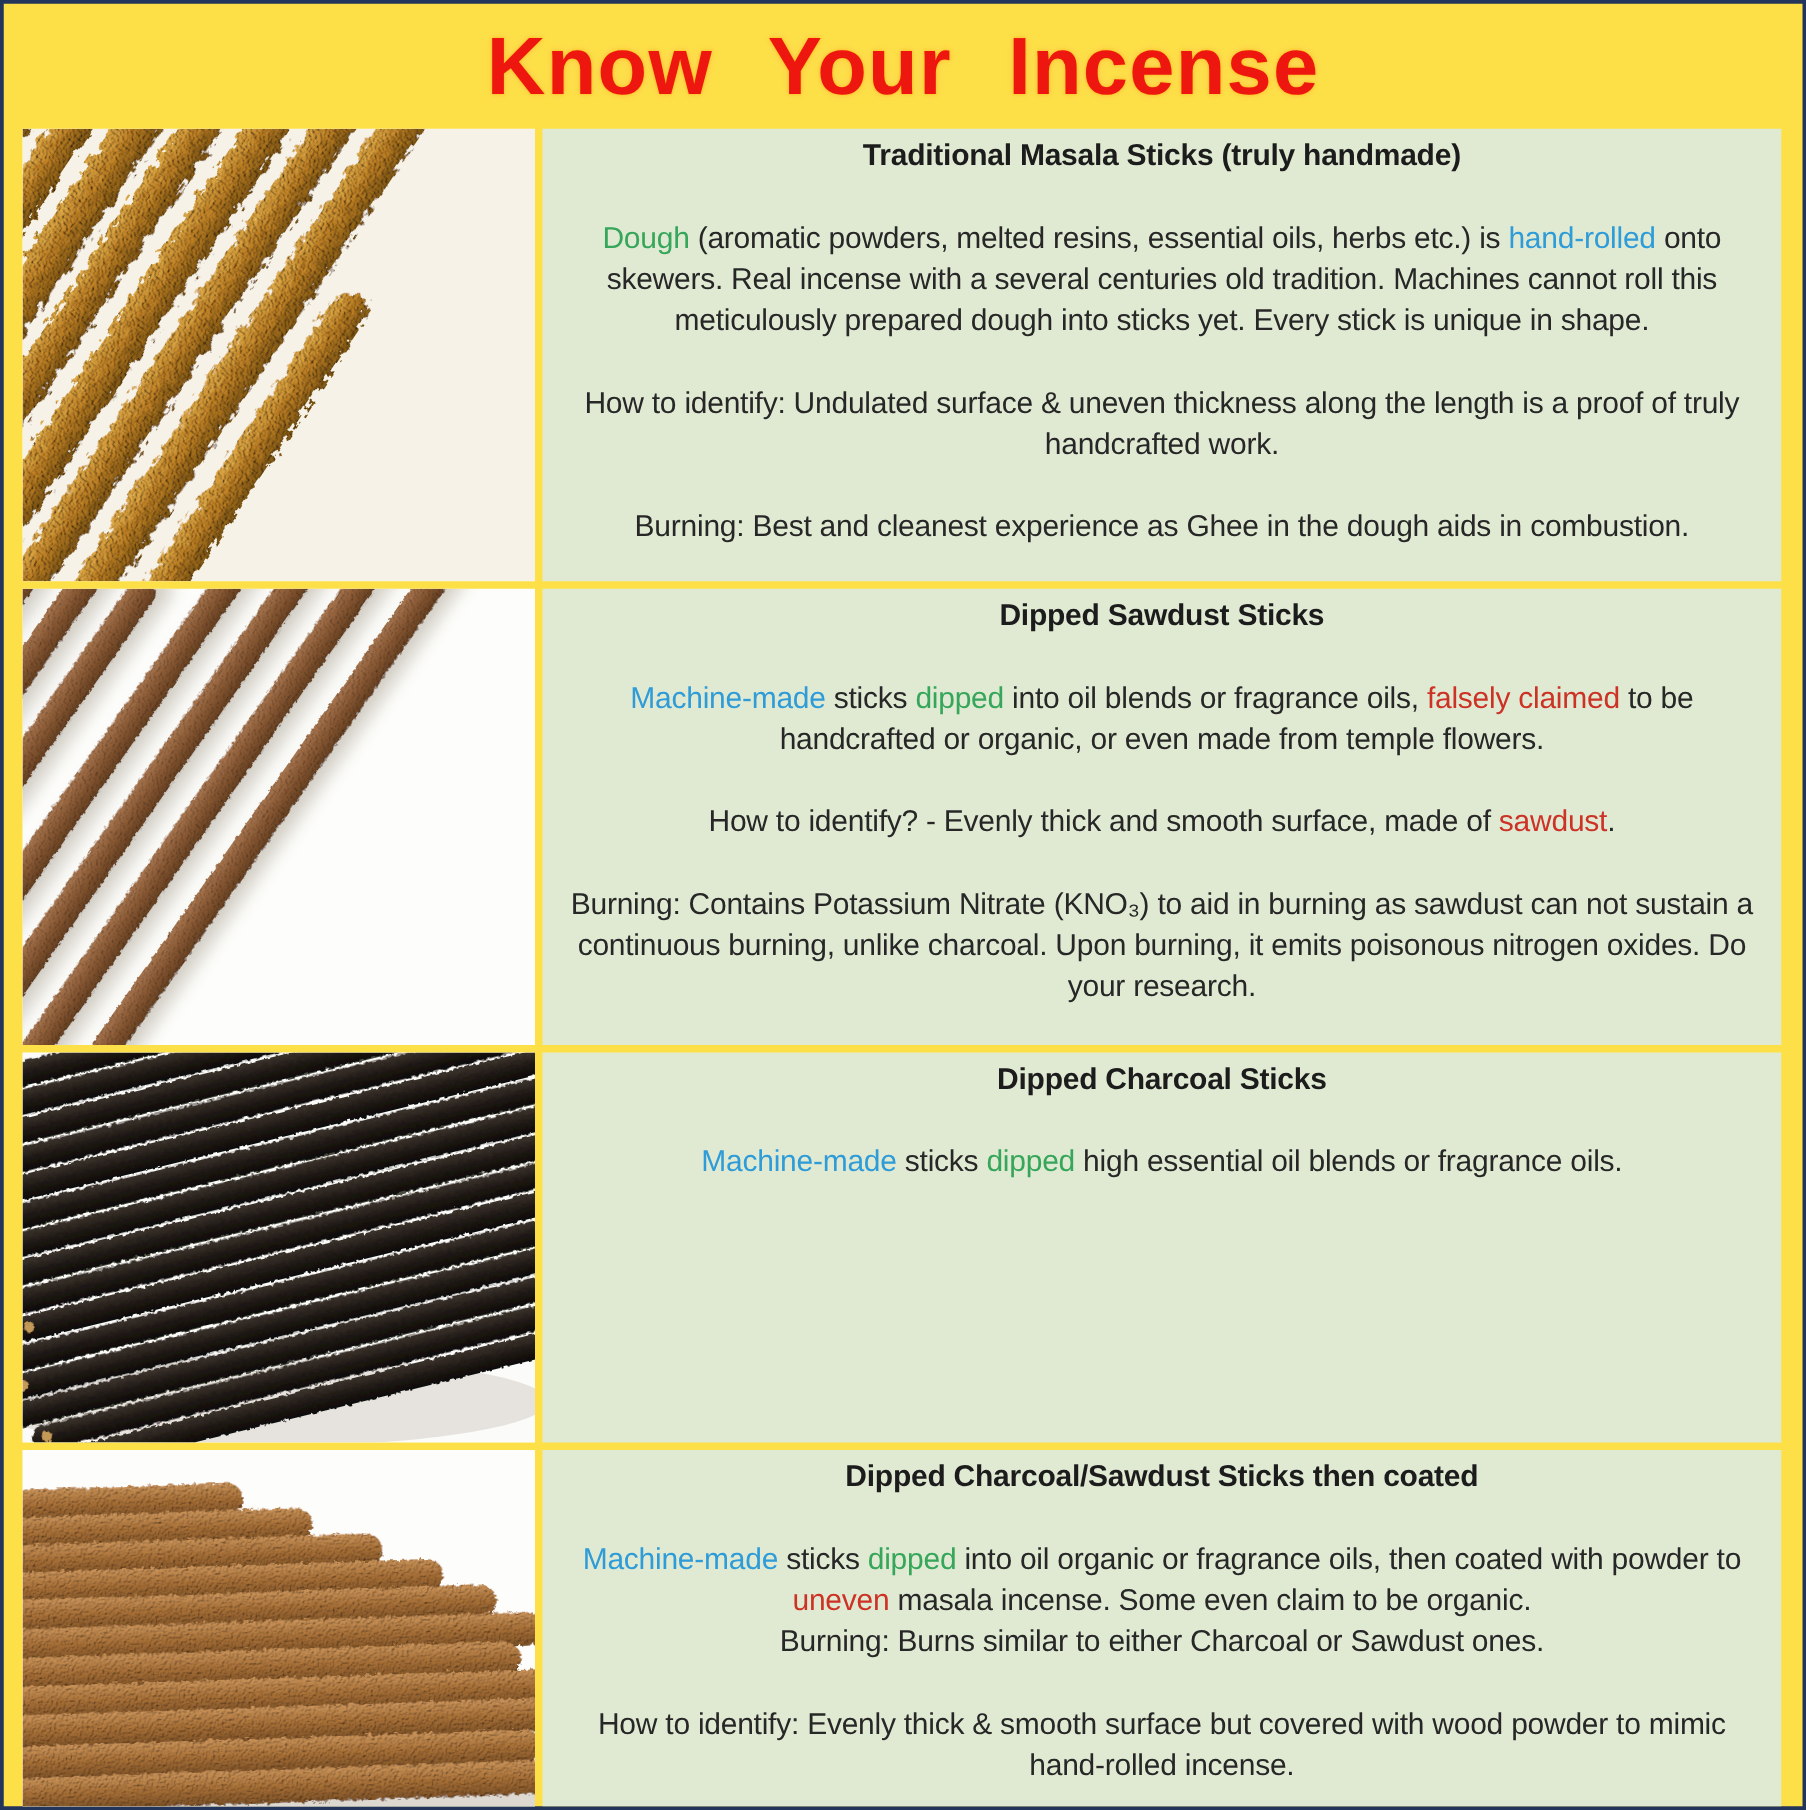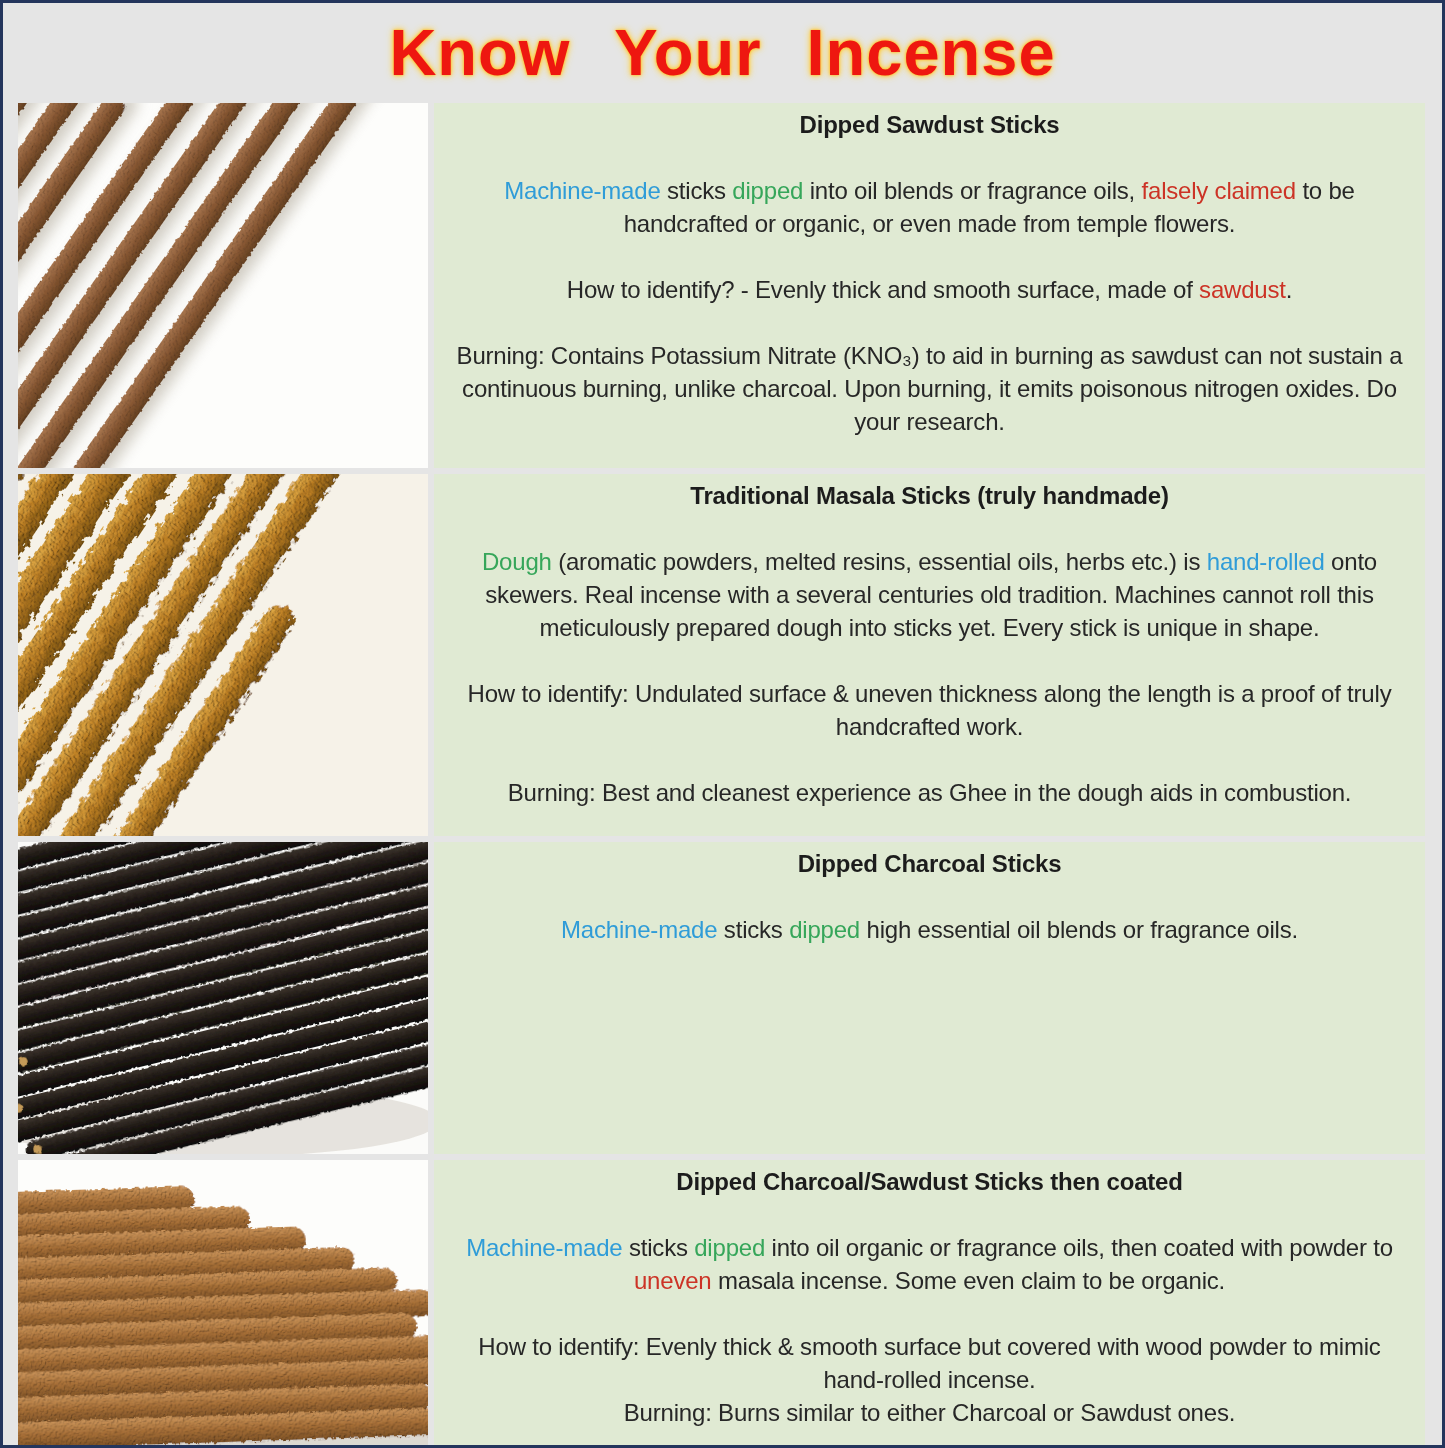--- a/index.html
+++ b/index.html
@@ -1,18 +1,18 @@
 <!DOCTYPE html>
 <html><head>
 <meta charset="utf-8">
 <style>
   html,body{margin:0;padding:0;background:#ffffff;}
   .page{
     width:1445px;height:1448px;box-sizing:border-box;
-    border:3px solid #24355c;background:#e5e5e5;overflow:hidden;
+    border:3px solid #24355c;background:#fde047;overflow:hidden;
     font-family:"Liberation Sans",sans-serif;position:relative;
   }
   .main-title{
     margin:6px 0 6px;line-height:88px;text-align:center;
     font-size:65px;font-weight:bold;color:#ee1710;
     word-spacing:26px;letter-spacing:1px;
     text-shadow:0 0 2px #ffb714,0 0 5px #ffc838,0 0 9px #ffd95e;
   }
   .row{display:flex;margin:0 17px 6px 15px;}
   .r1{height:362px}.r2{height:365px}.r3{height:312px}.r4{height:288px}
@@ -30,20 +30,64 @@
   .c-green{color:#36a65a;}
   .c-red{color:#cc3326;}
 </style>
 </head>
 <body>
 
 <div class="page">
 
   <h1 class="main-title">Know Your Incense</h1>
 
+  <div class="row r1">
+    <div class="photo" aria-label="Hand-rolled ochre masala incense sticks laid diagonally">
+      <svg viewBox="0 0 410 360" preserveAspectRatio="none">
+        <defs>
+          <linearGradient id="g1" x1="0" y1="0" x2="0" y2="1">
+            <stop offset="0" stop-color="#e3ad48"></stop>
+              <stop offset="0.45" stop-color="#c08124"></stop>
+              <stop offset="1" stop-color="#7c5410"></stop>
+          </linearGradient>
+          <filter id="f1" x="-30%" y="-30%" width="160%" height="160%">
+            <feTurbulence type="fractalNoise" baseFrequency="0.11 0.22" numOctaves="3" seed="8" result="disp"></feTurbulence>
+            <feDisplacementMap in="SourceGraphic" in2="disp" scale="14" result="shape"></feDisplacementMap>
+            <feTurbulence type="fractalNoise" baseFrequency="0.5" numOctaves="2" seed="4" result="noise"></feTurbulence>
+            <feDiffuseLighting in="noise" lighting-color="#ffffff" surfaceScale="2.4" diffuseConstant="1.1" result="light">
+              <feDistantLight azimuth="235" elevation="55"></feDistantLight>
+            </feDiffuseLighting>
+            <feComposite in="light" in2="shape" operator="in" result="lit"></feComposite>
+            <feBlend in="shape" in2="lit" mode="multiply"></feBlend>
+          </filter>
+        </defs>
+        <rect x="0" y="0" width="410" height="360" fill="#f6f2e8"></rect>
+        <g transform="rotate(-56 205 180)" fill="url(#g1)" filter="url(#f1)">
+          <rect x="-240" y="-160" width="760" height="30" rx="15"></rect>
+          <rect x="-260" y="-118" width="780" height="32" rx="16"></rect>
+          <rect x="-240" y="-74" width="760" height="30" rx="15"></rect>
+          <rect x="-270" y="-32" width="800" height="34" rx="17"></rect>
+          <rect x="-250" y="12" width="770" height="30" rx="15"></rect>
+          <rect x="-262" y="56" width="790" height="32" rx="16"></rect>
+          <rect x="-240" y="100" width="760" height="30" rx="15"></rect>
+          <rect x="-255" y="144" width="780" height="32" rx="16"></rect>
+          <rect x="-140" y="192" width="420" height="30" rx="15"></rect>
+        </g>
+      </svg>
+    </div>
+    <div class="textblock">
+      <p class="sec-heading">Traditional Masala Sticks (truly handmade)</p>
+      <div>
+          <p class="para"><span class="c-green">Dough</span><span> (aromatic powders, melted resins, essential oils, herbs etc.) is </span><span class="c-blue">hand-rolled</span><span> onto skewers. Real incense with a several centuries old tradition. Machines cannot roll this meticulously prepared dough into sticks yet. Every stick is unique in shape.</span></p>
+          <p class="para"><span>How to identify:  Undulated surface &amp; uneven thickness along the length is a proof of truly handcrafted work.</span></p>
+          <p class="para"><span>Burning: Best and cleanest experience as Ghee in the dough aids in combustion.</span></p>
+        </div>
+    </div>
+  </div>
+
   <div class="row r2">
     <div class="photo" aria-label="Machine-made brown sawdust incense sticks laid diagonally">
       <svg viewBox="0 0 410 365" preserveAspectRatio="none">
         <defs>
           <linearGradient id="g2" x1="0" y1="0" x2="0" y2="1">
             <stop offset="0" stop-color="#a97750"></stop>
               <stop offset="0.5" stop-color="#875732"></stop>
               <stop offset="1" stop-color="#643f20"></stop>
           </linearGradient>
           <filter id="f2b" x="-30%" y="-30%" width="160%" height="160%">
@@ -82,64 +126,20 @@
           <rect x="-200" y="164" width="700" height="23" rx="11"></rect>
         </g>
       </svg>
     </div>
     <div class="textblock">
       <p class="sec-heading">Dipped Sawdust Sticks</p>
       <div>
           <p class="para"><span class="c-blue">Machine-made</span><span> sticks </span><span class="c-green">dipped</span><span> into oil blends or fragrance oils, </span><span class="c-red">falsely claimed</span><span> to be handcrafted or organic, or even made from temple flowers.</span></p>
           <p class="para"><span>How to identify? -  Evenly thick and smooth surface, made of </span><span class="c-red">sawdust</span><span>.</span></p>
           <p class="para"><span>Burning:  Contains Potassium Nitrate (KNO₃) to aid in burning as sawdust can not sustain a continuous burning, unlike charcoal. Upon burning, it emits poisonous nitrogen oxides. Do your research.</span></p>
-        </div>
-    </div>
-  </div>
-
-  <div class="row r1">
-    <div class="photo" aria-label="Hand-rolled ochre masala incense sticks laid diagonally">
-      <svg viewBox="0 0 410 360" preserveAspectRatio="none">
-        <defs>
-          <linearGradient id="g1" x1="0" y1="0" x2="0" y2="1">
-            <stop offset="0" stop-color="#e3ad48"></stop>
-              <stop offset="0.45" stop-color="#c08124"></stop>
-              <stop offset="1" stop-color="#7c5410"></stop>
-          </linearGradient>
-          <filter id="f1" x="-30%" y="-30%" width="160%" height="160%">
-            <feTurbulence type="fractalNoise" baseFrequency="0.11 0.22" numOctaves="3" seed="8" result="disp"></feTurbulence>
-            <feDisplacementMap in="SourceGraphic" in2="disp" scale="14" result="shape"></feDisplacementMap>
-            <feTurbulence type="fractalNoise" baseFrequency="0.5" numOctaves="2" seed="4" result="noise"></feTurbulence>
-            <feDiffuseLighting in="noise" lighting-color="#ffffff" surfaceScale="2.4" diffuseConstant="1.1" result="light">
-              <feDistantLight azimuth="235" elevation="55"></feDistantLight>
-            </feDiffuseLighting>
-            <feComposite in="light" in2="shape" operator="in" result="lit"></feComposite>
-            <feBlend in="shape" in2="lit" mode="multiply"></feBlend>
-          </filter>
-        </defs>
-        <rect x="0" y="0" width="410" height="360" fill="#f6f2e8"></rect>
-        <g transform="rotate(-56 205 180)" fill="url(#g1)" filter="url(#f1)">
-          <rect x="-240" y="-160" width="760" height="30" rx="15"></rect>
-          <rect x="-260" y="-118" width="780" height="32" rx="16"></rect>
-          <rect x="-240" y="-74" width="760" height="30" rx="15"></rect>
-          <rect x="-270" y="-32" width="800" height="34" rx="17"></rect>
-          <rect x="-250" y="12" width="770" height="30" rx="15"></rect>
-          <rect x="-262" y="56" width="790" height="32" rx="16"></rect>
-          <rect x="-240" y="100" width="760" height="30" rx="15"></rect>
-          <rect x="-255" y="144" width="780" height="32" rx="16"></rect>
-          <rect x="-140" y="192" width="420" height="30" rx="15"></rect>
-        </g>
-      </svg>
-    </div>
-    <div class="textblock">
-      <p class="sec-heading">Traditional Masala Sticks (truly handmade)</p>
-      <div>
-          <p class="para"><span class="c-green">Dough</span><span> (aromatic powders, melted resins, essential oils, herbs etc.) is </span><span class="c-blue">hand-rolled</span><span> onto skewers. Real incense with a several centuries old tradition. Machines cannot roll this meticulously prepared dough into sticks yet. Every stick is unique in shape.</span></p>
-          <p class="para"><span>How to identify:  Undulated surface &amp; uneven thickness along the length is a proof of truly handcrafted work.</span></p>
-          <p class="para"><span>Burning: Best and cleanest experience as Ghee in the dough aids in combustion.</span></p>
         </div>
     </div>
   </div>
 
   <div class="row r3">
     <div class="photo" aria-label="Bundle of black charcoal incense sticks">
       <svg viewBox="0 0 410 296" preserveAspectRatio="none">
         <defs>
           <linearGradient id="g3" x1="0" y1="0" x2="0" y2="1">
             <stop offset="0" stop-color="#3b332c"></stop>
@@ -226,19 +226,19 @@
           <rect x="-30" y="214" width="468" height="28" rx="14"></rect>
           <rect x="-30" y="240" width="442" height="28" rx="14"></rect>
           <rect x="-30" y="266" width="460" height="28" rx="14"></rect>
         </g>
       </svg>
     </div>
     <div class="textblock">
       <p class="sec-heading">Dipped Charcoal/Sawdust Sticks then coated</p>
       <div>
           <p class="para"><span class="c-blue">Machine-made</span><span> sticks </span><span class="c-green">dipped</span><span> into oil organic or fragrance oils, then coated with powder to </span><span class="c-red">uneven</span><span> masala incense. Some even claim to be organic.</span></p>
+          <p class="para tight"><span>Burning: Burns similar to either Charcoal or Sawdust ones.</span></p>
           <p class="para"><span>How to identify: Evenly thick &amp; smooth surface but covered with wood powder to mimic hand-rolled incense.</span></p>
-          <p class="para tight"><span>Burning: Burns similar to either Charcoal or Sawdust ones.</span></p>
         </div>
     </div>
   </div>
 
 </div>
 
 </body></html>

